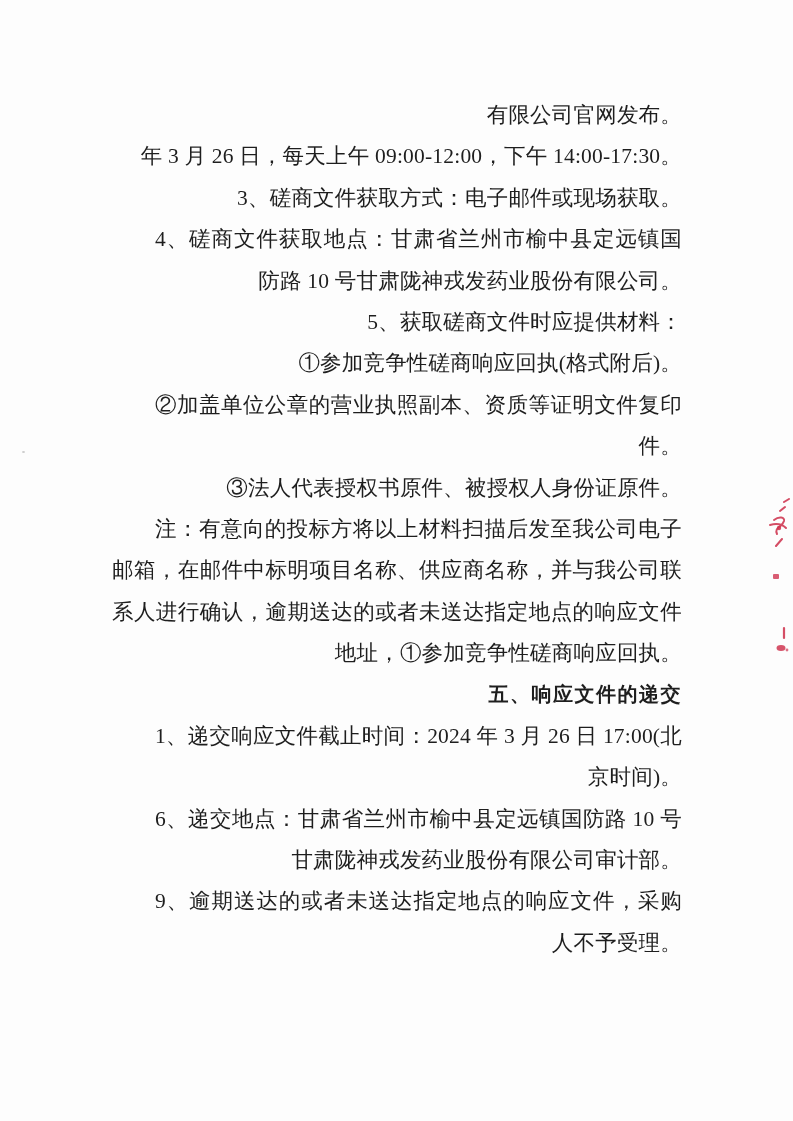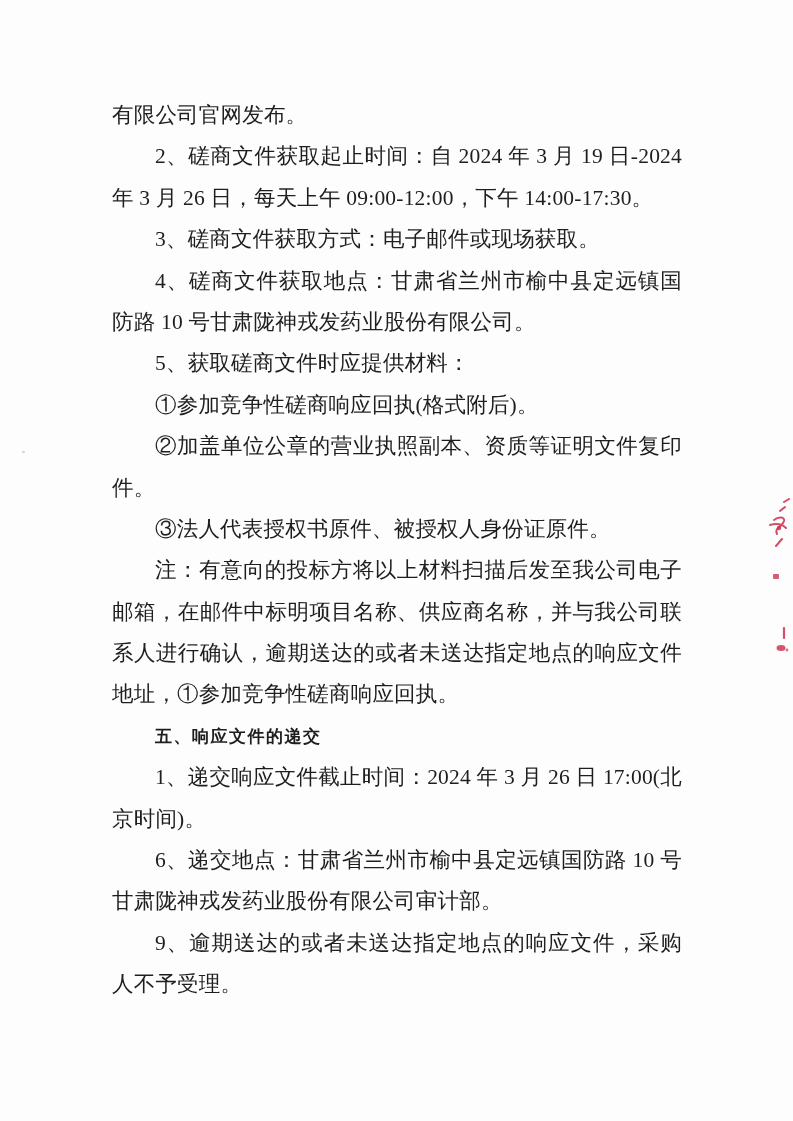--- a/index.html
+++ b/index.html
@@ -29,56 +29,56 @@
   }
   .line{
     display:block;
     width:570px;
     height:41.4px;
     line-height:41.4px;
     font-size:21.5px;
     color:var(--ink);
     white-space:nowrap;
     letter-spacing:0.2px;
+    text-align:right;
     -webkit-font-smoothing:antialiased;
   }
   .line.fill{
     white-space:normal;
     text-align:justify;
     text-align-last:justify;
   }
   .line.indent{
     text-indent:43px;
   }
   .line.heading{
     font-family:"Liberation Sans","DejaVu Sans",sans-serif;
     font-weight:bold;
     letter-spacing:1.5px;
-    font-size:17px;
+    font-size:20px;
   }
   .red-mark{
     position:absolute;
     pointer-events:none;
   }
   .speck{
     position:absolute;
     width:3px;height:2px;
     background:#b9b9b9;
     border-radius:50%;
     opacity:.7;
   }
 </style>
 </head>
 <body>
 
 <div class="page">
 
   <div class="text-block">
       <div class="line">有限公司官网发布。</div>
-      <div class="line indent fill">2、磋商文件获取起止时间：自 2024 年 3 月 19 日-2024</div>
       <div class="line">年 3 月 26 日，每天上午 09:00-12:00，下午 14:00-17:30。</div>
       <div class="line indent">3、磋商文件获取方式：电子邮件或现场获取。</div>
       <div class="line indent fill">4、磋商文件获取地点：甘肃省兰州市榆中县定远镇国</div>
       <div class="line">防路 10 号甘肃陇神戎发药业股份有限公司。</div>
       <div class="line indent">5、获取磋商文件时应提供材料：</div>
       <div class="line indent">①参加竞争性磋商响应回执(格式附后)。</div>
       <div class="line indent fill">②加盖单位公章的营业执照副本、资质等证明文件复印</div>
       <div class="line">件。</div>
       <div class="line indent">③法人代表授权书原件、被授权人身份证原件。</div>
       <div class="line indent fill">注：有意向的投标方将以上材料扫描后发至我公司电子</div>

